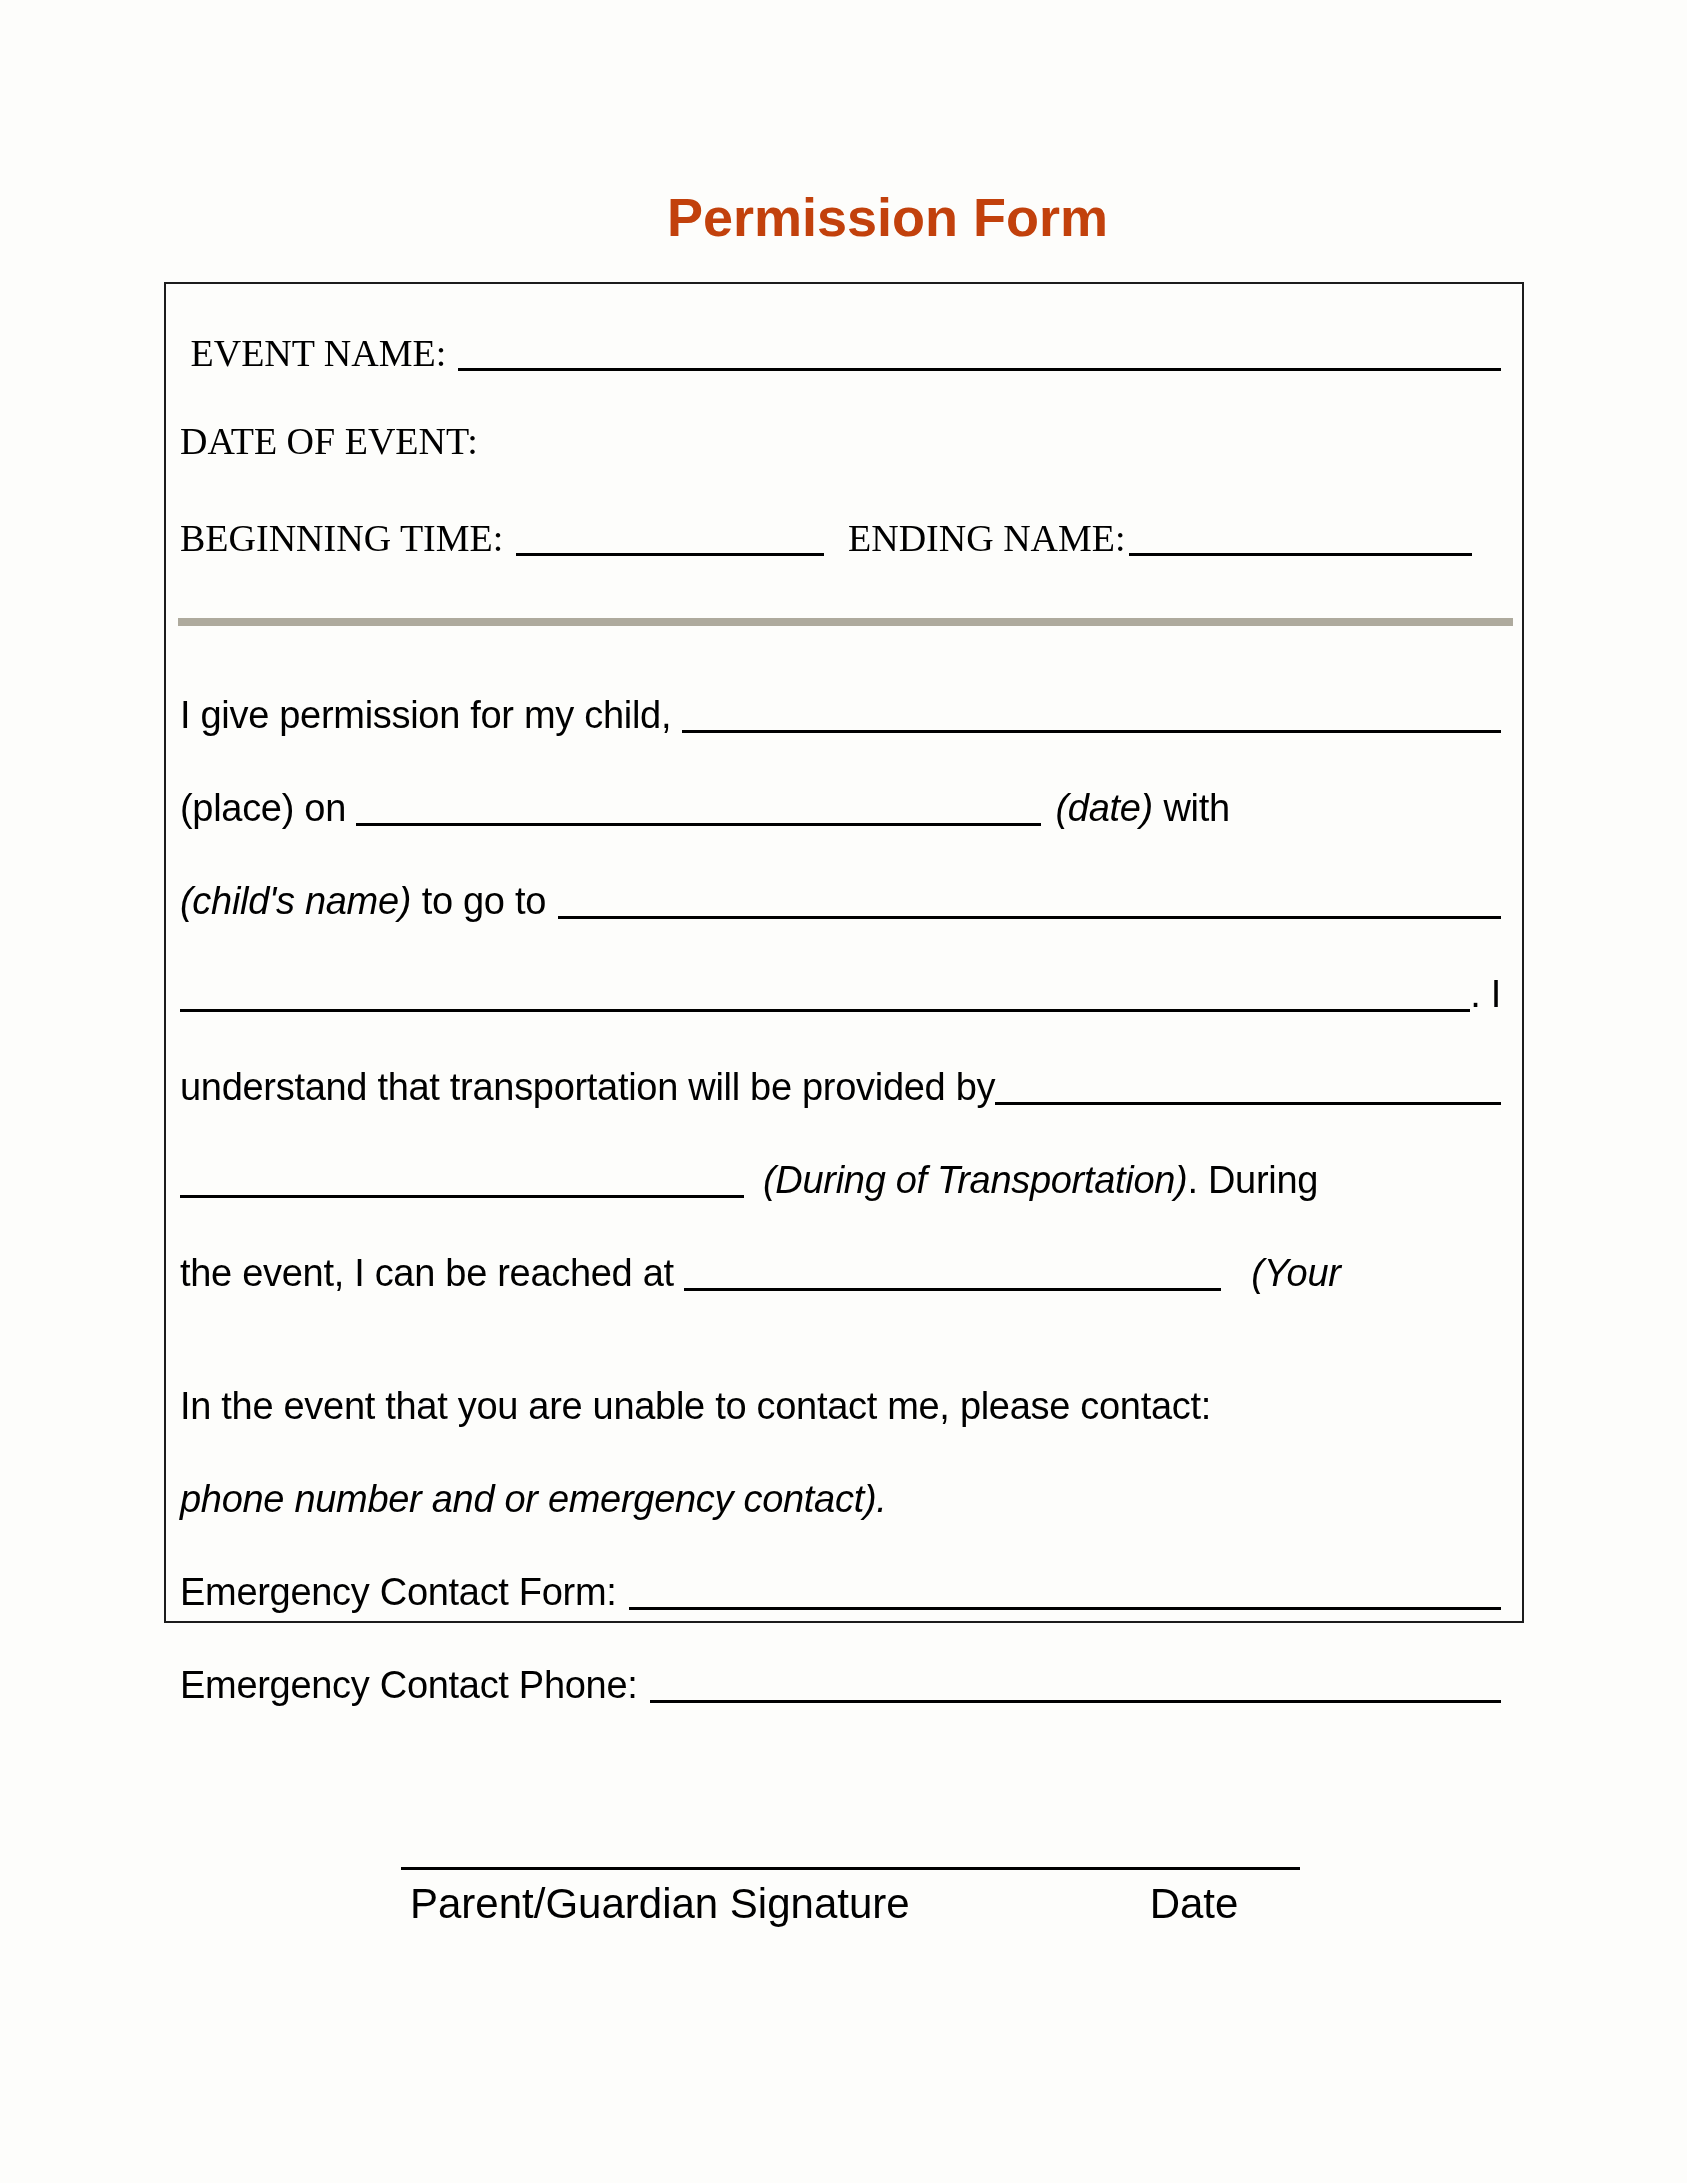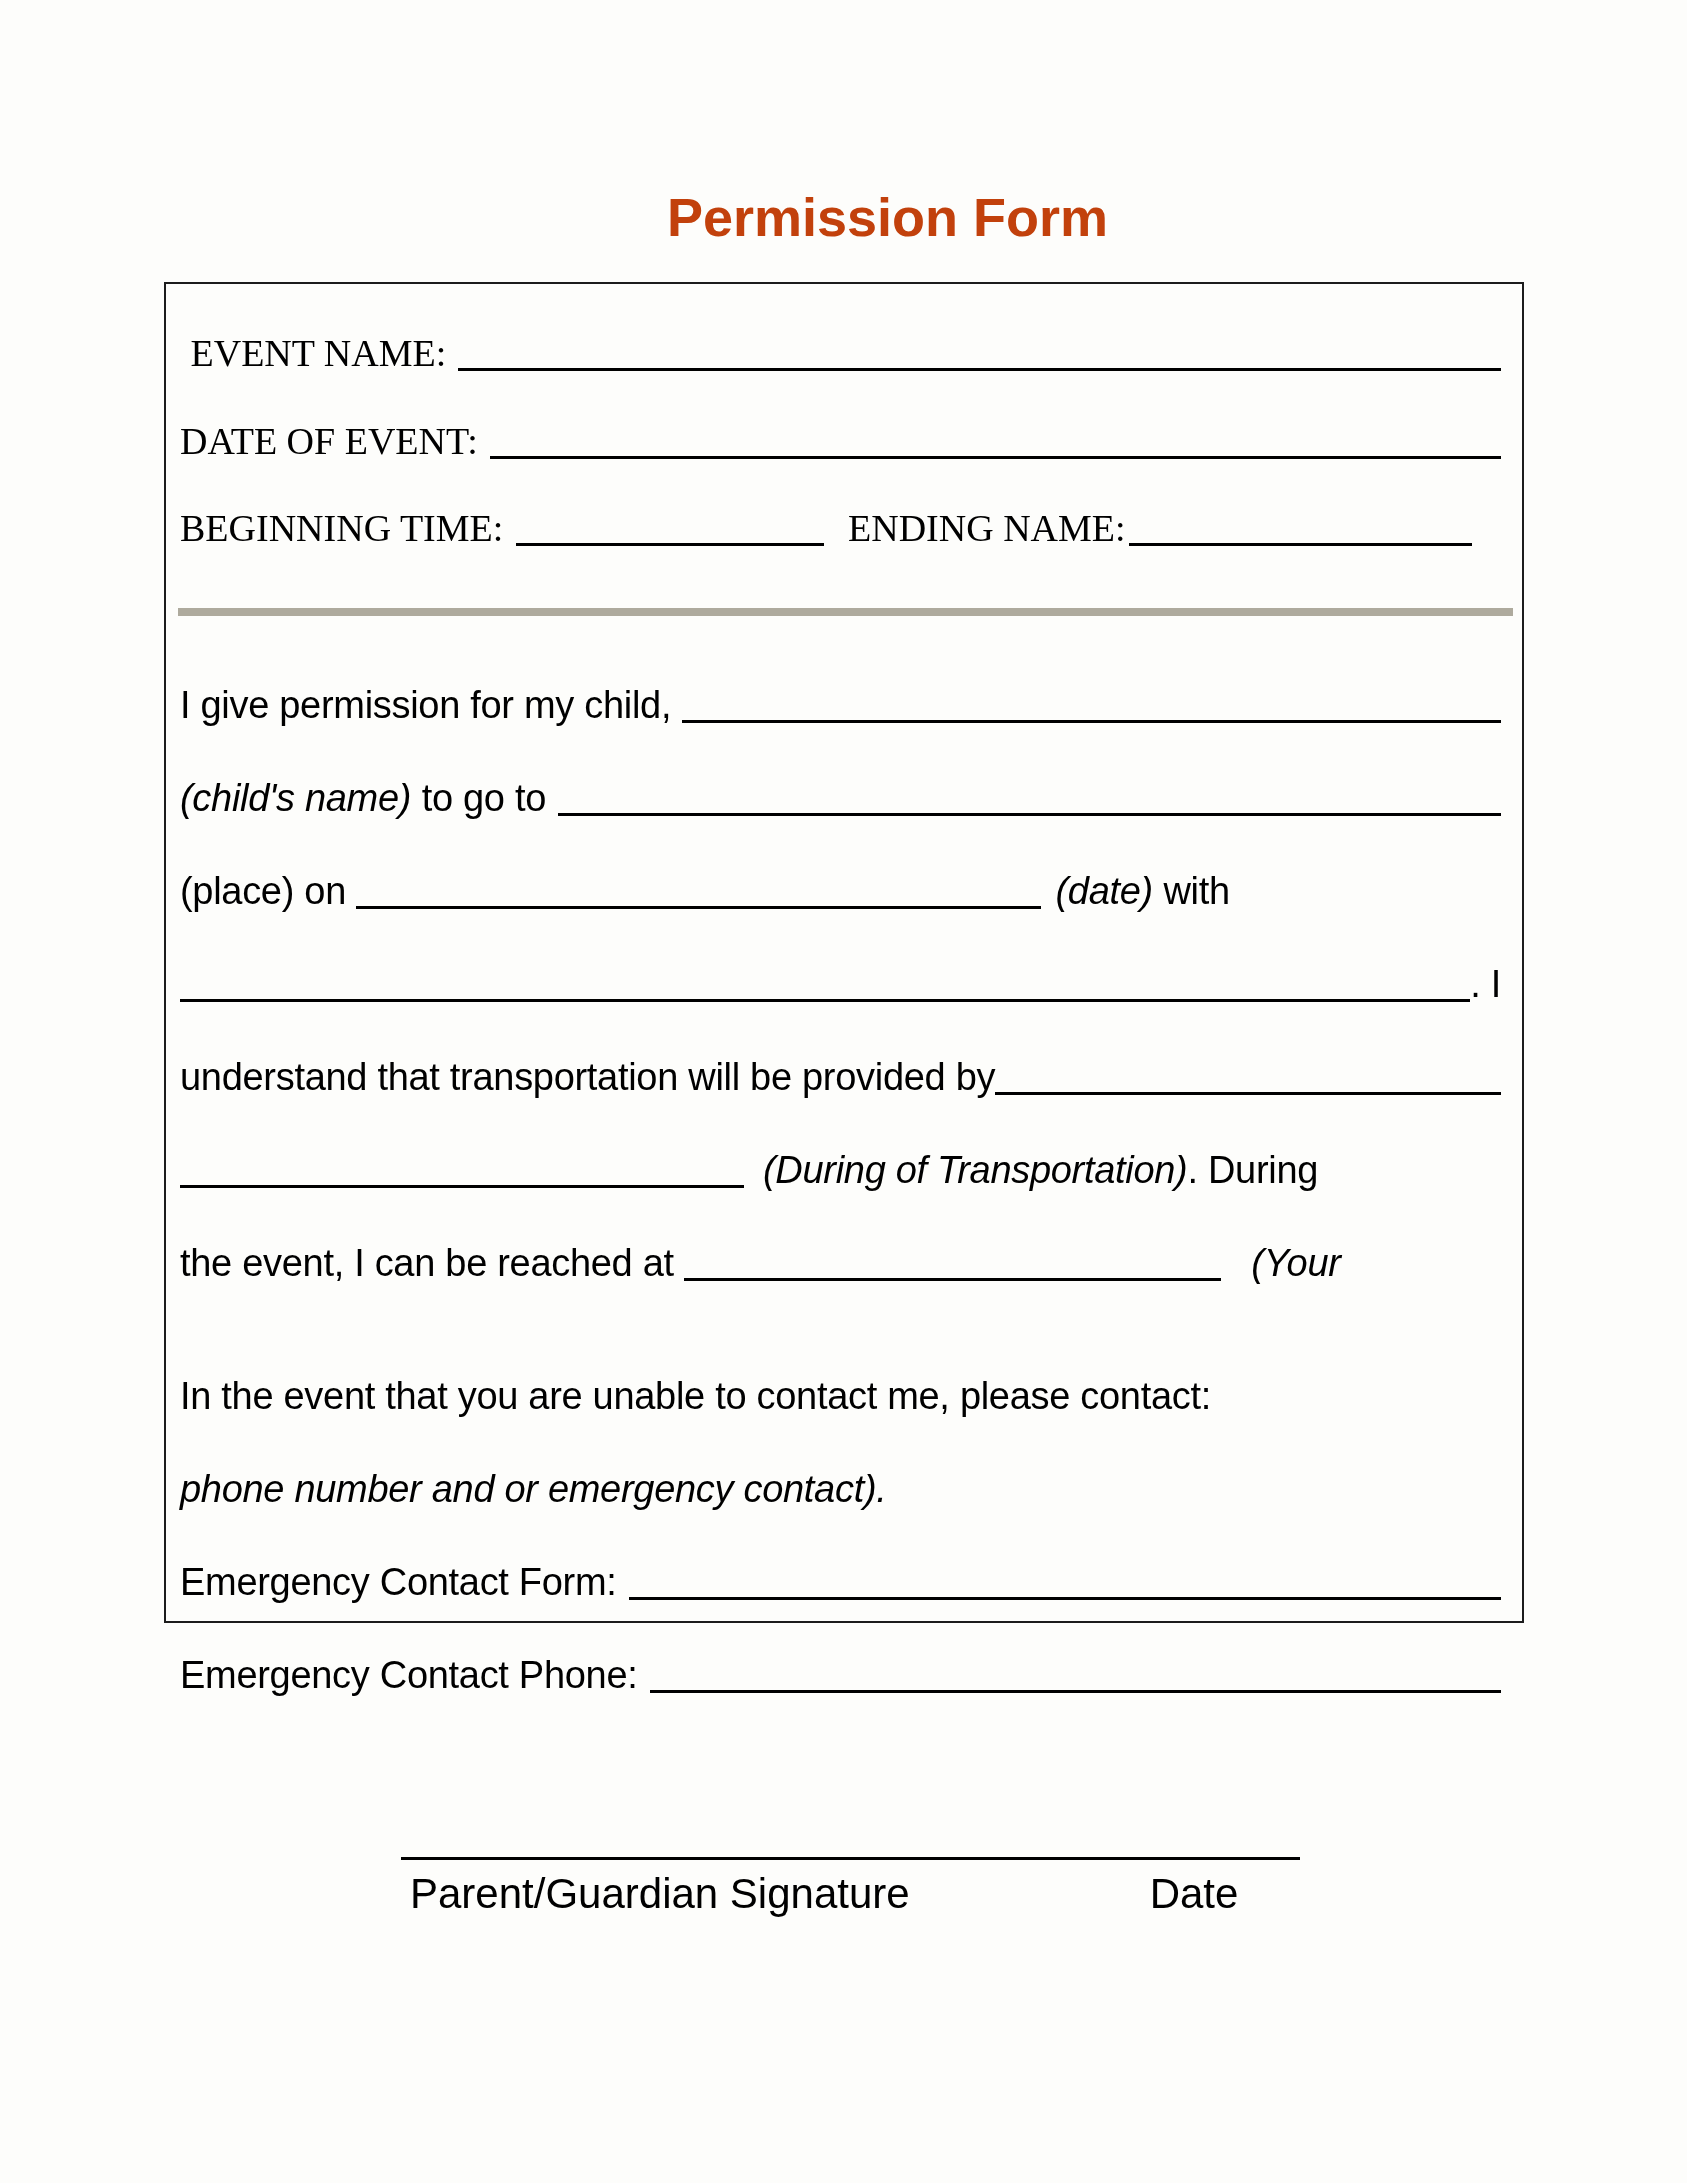--- a/index.html
+++ b/index.html
@@ -31,21 +31,21 @@
   }
   
   .field-row{
     display:flex;align-items:baseline;
     font-family:"Liberation Serif",serif;
     font-size:38px;line-height:49px;
     white-space:nowrap;
   }
   .row-event{margin-top:45px;}
   .row-event .label{margin-left:10.5px;}
-  .row-date{margin-top:39px;}
+  .row-date{margin-top:39px;flex-direction:column;}
   .row-times{margin-top:38px;}
   .field-row .blank{margin-bottom:7px;}
 
   .blank{
     border-bottom:3.5px solid #000;
     align-self:flex-end;
     height:0;
   }
   .fill{flex:1 1 auto;}
   .w353{width:308px;}
@@ -126,30 +126,30 @@
     </div>
 
     <div class="divider"></div>
 
     <div class="body-line first-body">
       <span>I give permission for my child,</span>
       <span class="blank fill ml12"></span>
     </div>
 
     <div class="body-line">
-      <span class="it">(child's name)</span>
-      <span class="ml12">to go to</span>
-      <span class="blank fill ml14"></span>
-    </div>
-
-    <div class="body-line">
       <span>(place) on</span>
       <span class="blank w784 ml12"></span>
       <span class="it ml16">(date)</span>
       <span class="ml12">with</span>
+    </div>
+
+    <div class="body-line">
+      <span class="it">(child's name)</span>
+      <span class="ml12">to go to</span>
+      <span class="blank fill ml14"></span>
     </div>
 
     <div class="body-line">
       <span class="blank fill"></span>
       <span>. I</span>
     </div>
 
     <div class="body-line">
       <span>understand that transportation will be provided by</span>
       <span class="blank fill"></span>

